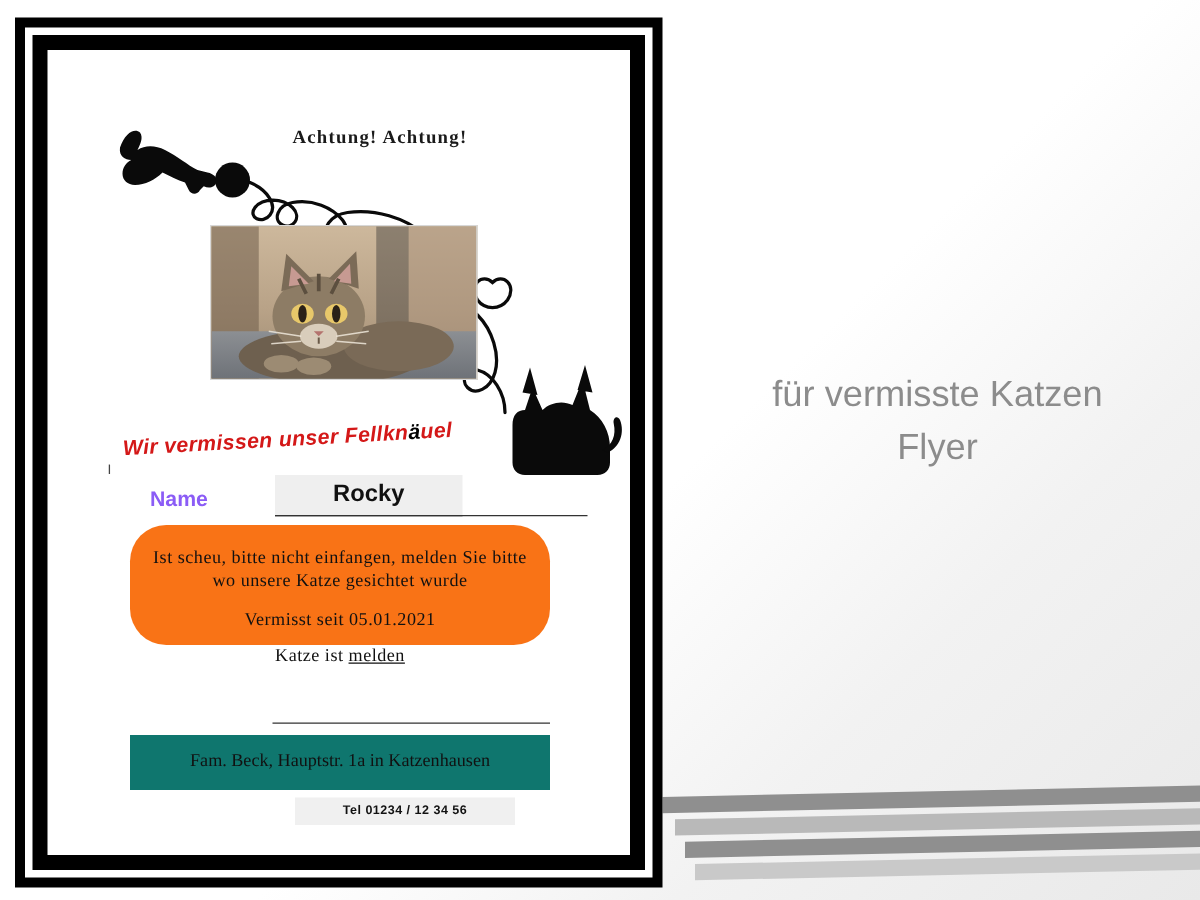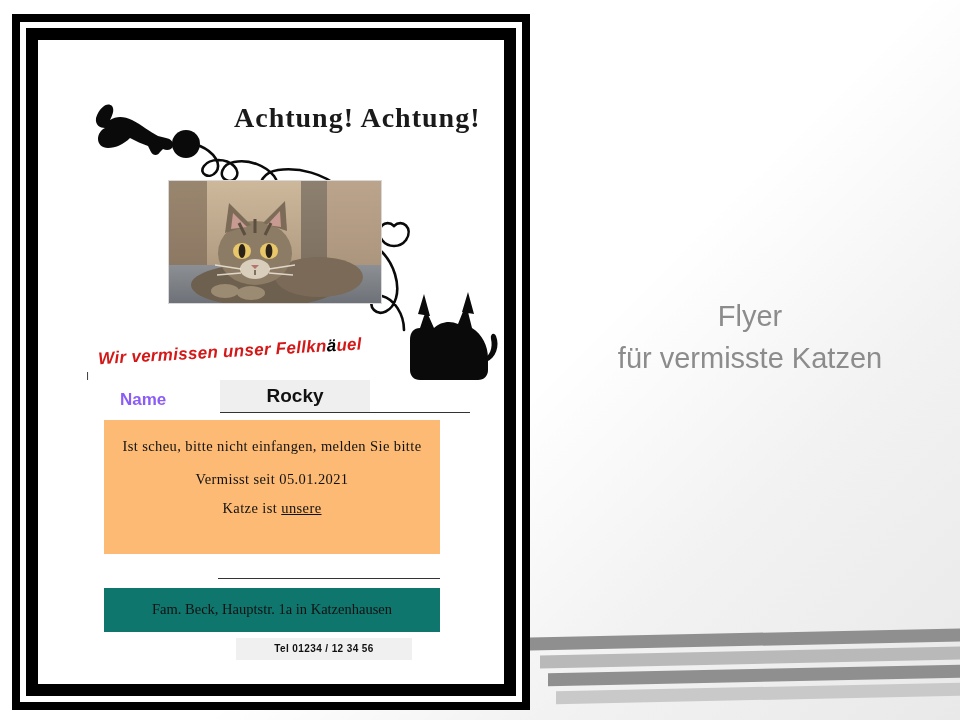--- a/index.html
+++ b/index.html
@@ -81,21 +81,21 @@
     box-sizing: border-box;
     overflow: hidden;
   }
 
   
   .achtung {
     position: absolute;
     left: 196px;
     top: 62px;
     font-family: "Liberation Serif", serif;
-    font-size: 28px;
+    font-size: 15px;
     font-weight: bold;
     letter-spacing: 1px;
     color: #1a1a1a;
     white-space: nowrap;
   }
 
   .cat-photo {
     position: absolute;
     left: 130px;
     top: 140px;
@@ -161,22 +161,23 @@
     top: 32px;
     width: 250px;
     border-bottom: 1px solid #333;
   }
 
   .info-box {
     position: absolute;
     left: 66px;
     top: 380px;
     width: 336px;
-    height: 134px;
-    background: #fdba74;
+    height: 96px;
+    background: #f97316;
+    border-radius: 29px;
   }
   .info-box p {
     margin: 0;
     text-align: center;
     font-family: "Liberation Serif", serif;
     font-size: 14.5px;
     color: #111;
     letter-spacing: 0.4px;
   }
   .info-box .l1 { padding-top: 15px; line-height: 1.55; }
@@ -253,22 +254,22 @@
 <body>
 
 <div class="slide">
 
   <div class="ribbon r1"></div>
   <div class="ribbon r2"></div>
   <div class="ribbon r3"></div>
   <div class="ribbon r4"></div>
 
   <div class="title-block">
+    <div>für vermisste Katzen</div>
     <div>Flyer</div>
-    <div>für vermisste Katzen</div>
   </div>
 
   <div class="frame-outer">
     <div class="frame-mid">
       <div class="frame-inner">
         <div class="page">
 
           <svg class="deco-svg" viewBox="0 0 466 644">
 
             <path d="M58 78 C62 66 70 62 74 66 C77 70 74 76 72 80 C78 76 86 76 94 80
@@ -360,22 +361,23 @@
           <div class="name-row">
             <div class="name-label">Name</div>
             <div class="name-value-box">
               <div class="name-value">Rocky</div>
             </div>
             <div class="name-rule"></div>
           </div>
 
           <div class="info-box">
             <p class="l1">Ist scheu, bitte nicht einfangen, melden Sie bitte</p>
+            <p>wo unsere Katze gesichtet wurde</p>
             <p class="l2">Vermisst seit 05.01.2021</p>
-            <p class="l3"><span>Katze ist </span><u>unsere</u></p>
+            <p class="l3"><span>Katze ist </span><u>melden</u></p>
           </div>
 
           <div class="kontakt-label">Kontakt</div>
           <div class="kontakt-rule"></div>
 
           <div class="addr-box">
             <div class="addr-text">Fam. Beck, Hauptstr. 1a in Katzenhausen</div>
           </div>
 
           <div class="tel-box">

